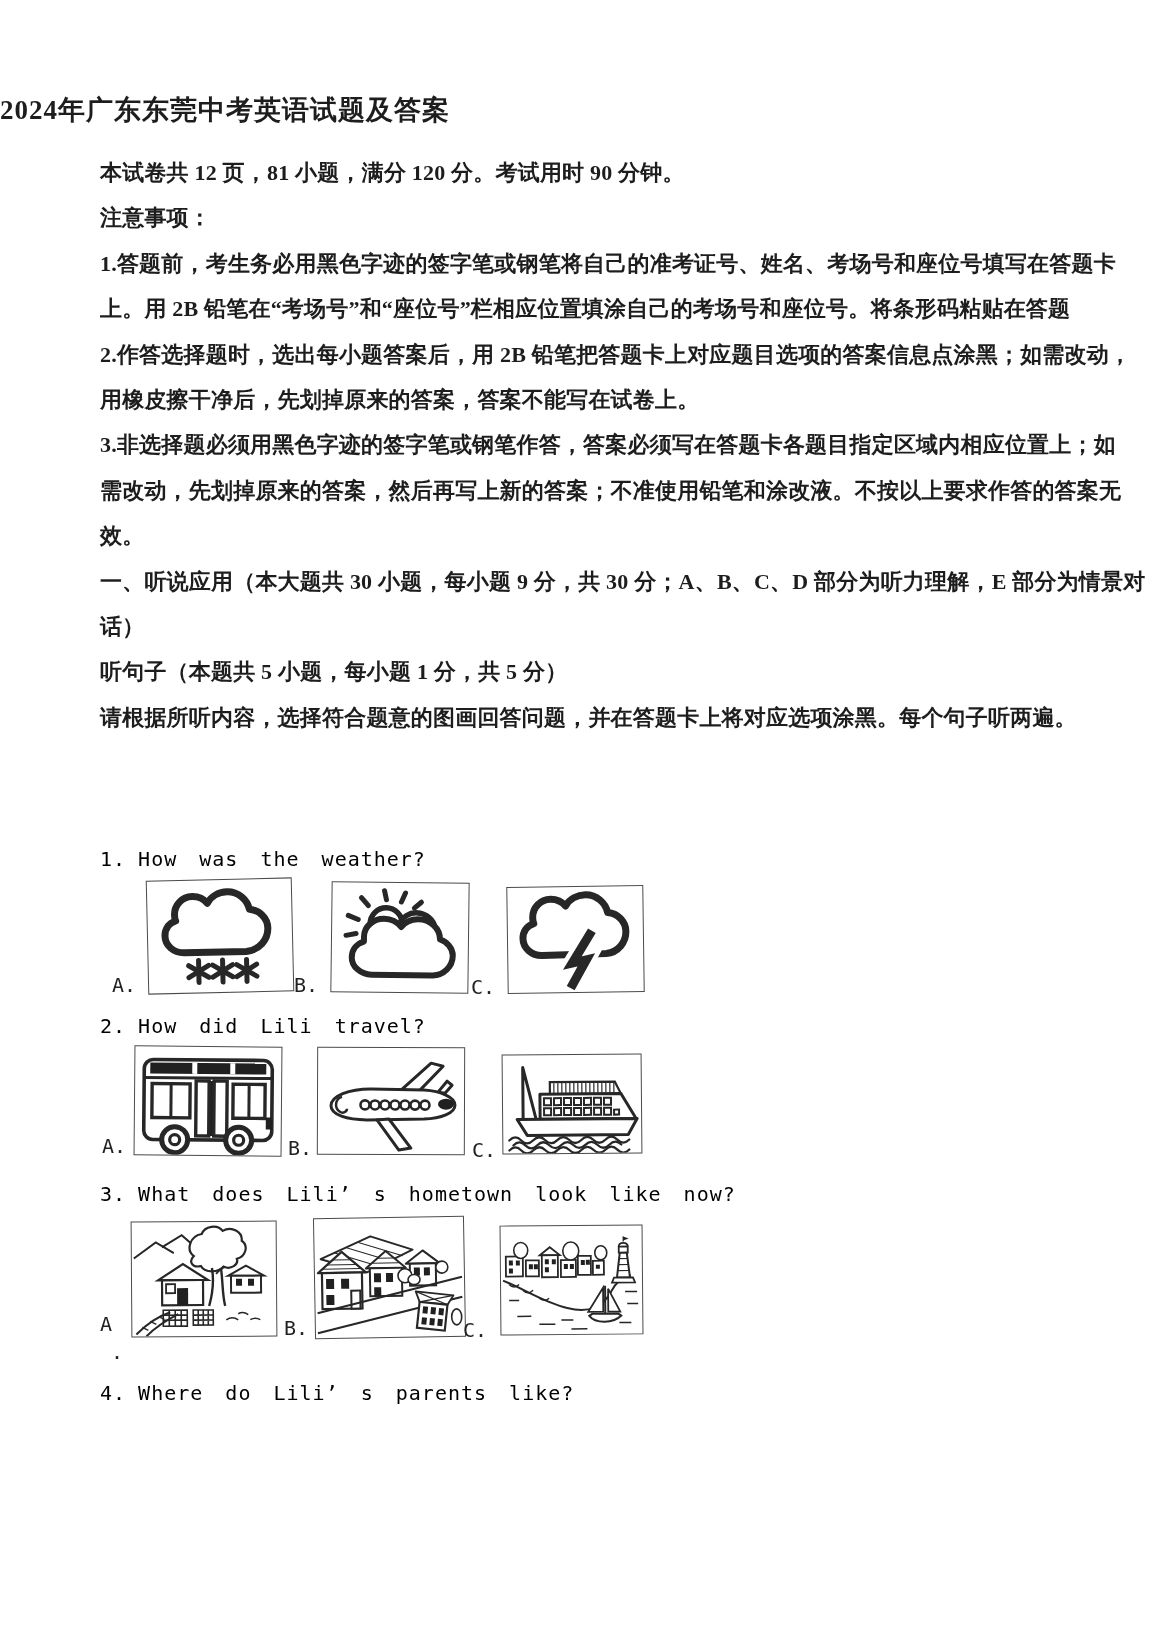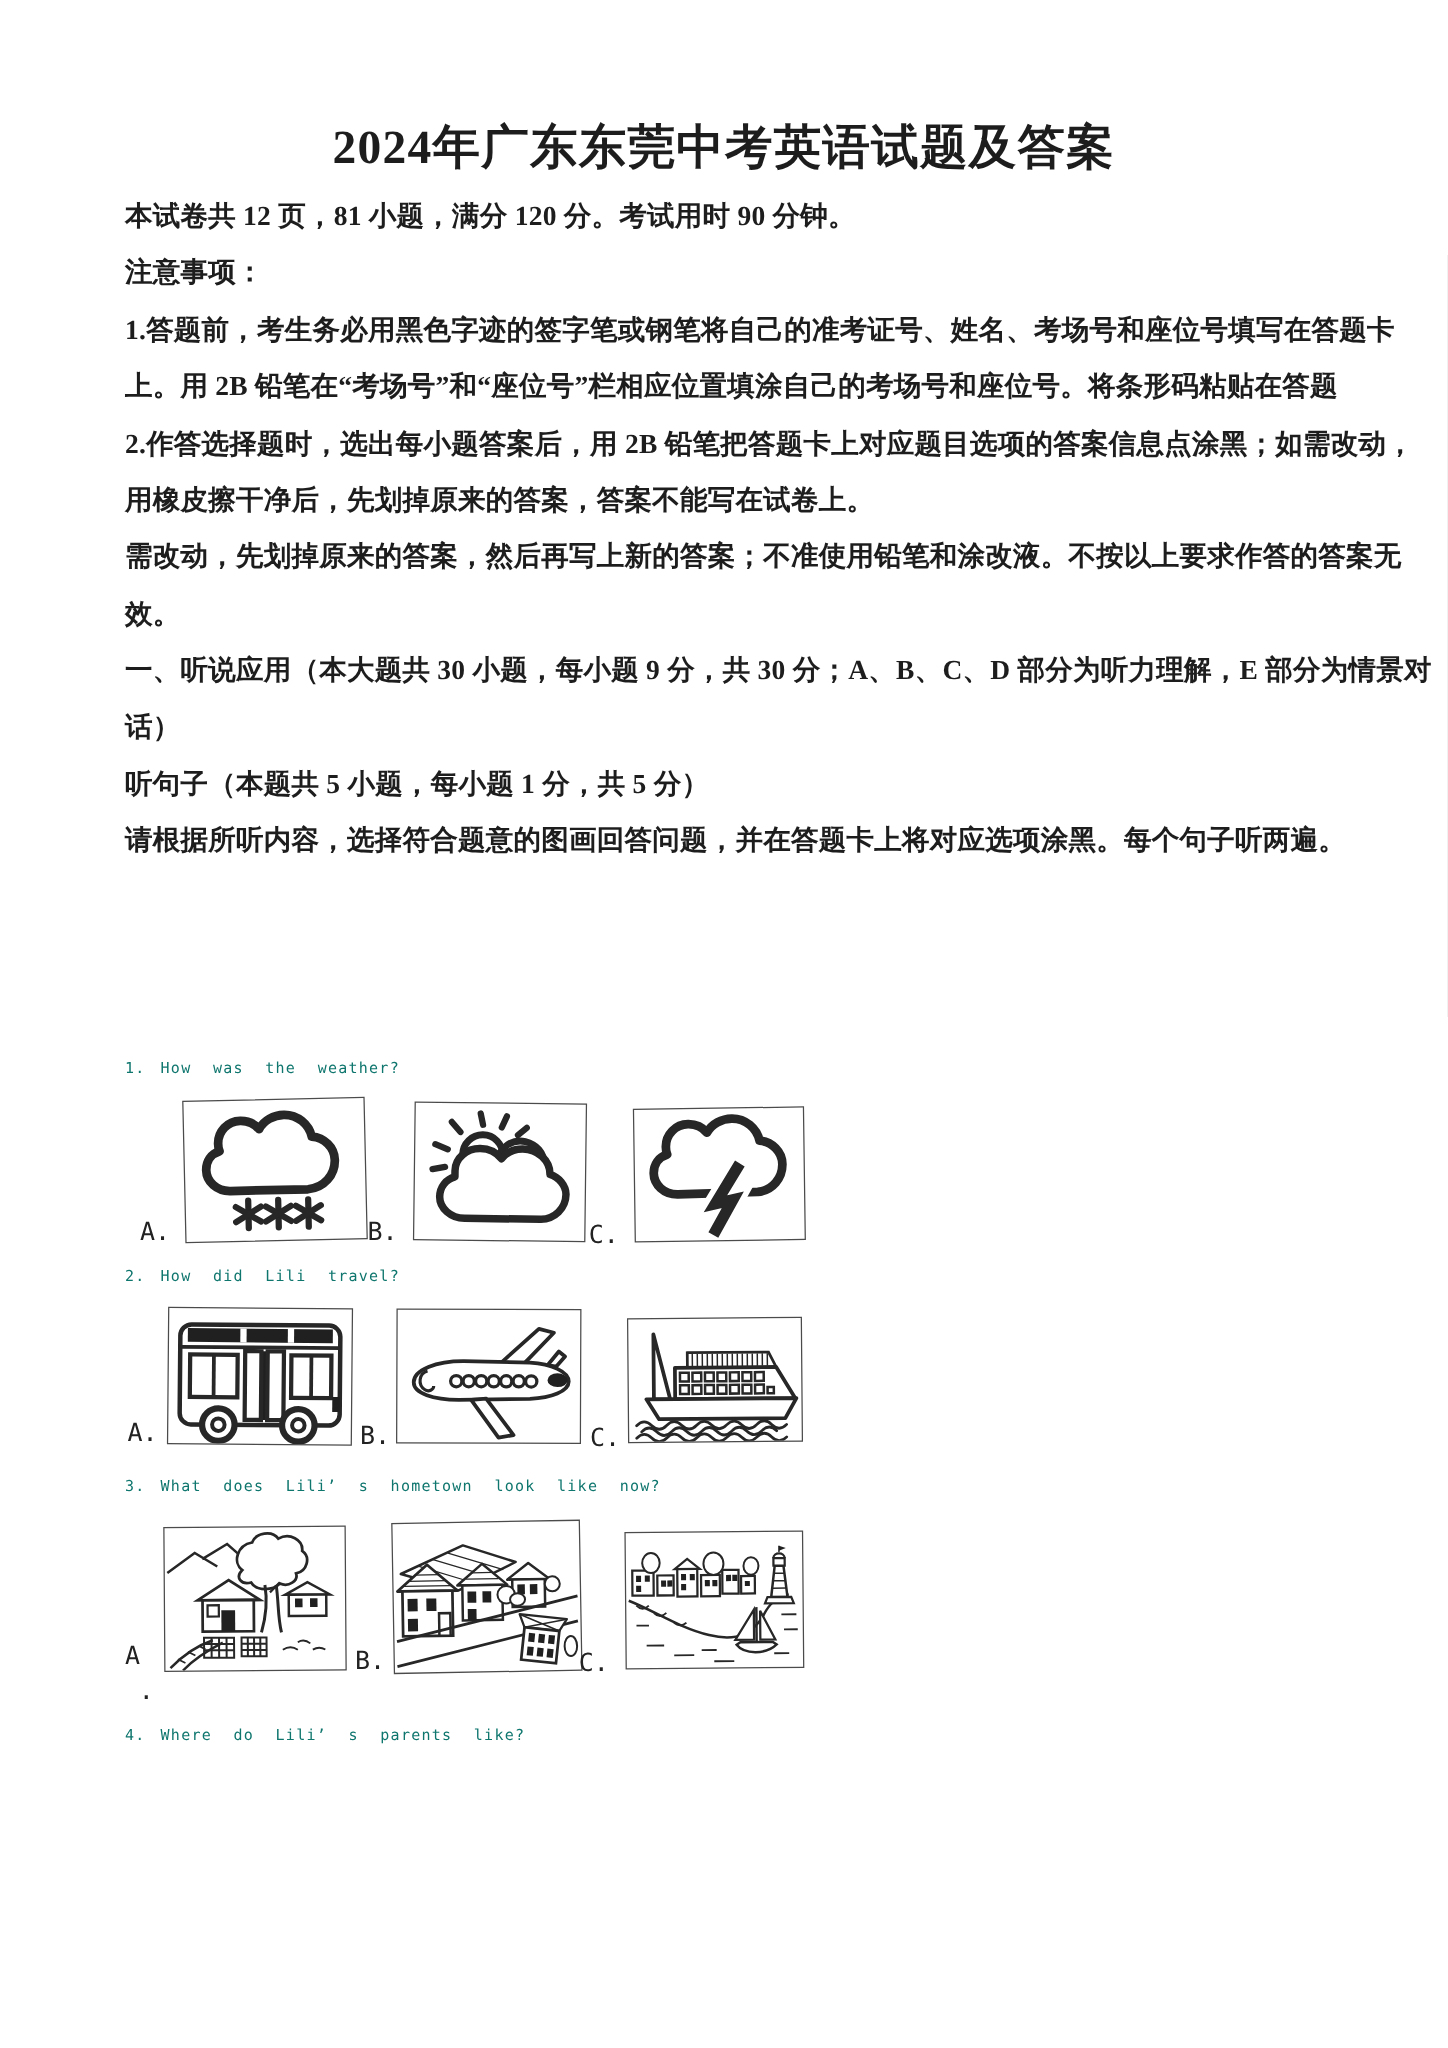--- a/index.html
+++ b/index.html
@@ -1,24 +1,24 @@
 <!DOCTYPE html>
 <html><head>
 <meta charset="utf-8">
 <style>
   html,body{margin:0;padding:0;background:#e8e8e8;}
   .page{position:relative;width:1158px;height:1638px;background:#ffffff;margin:0 auto;
         font-family:"Liberation Serif",serif;color:#1d1d1d;overflow:hidden;}
-  .title{position:absolute;top:92px;left:0;width:100%;text-align:center;
-         font-size:38px;font-weight:bold;letter-spacing:1px;}
+  .title{position:absolute;top:92px;left:0;width:100%;
+         font-size:27px;font-weight:bold;letter-spacing:1px;}
   .hdr{position:absolute;top:150px;left:100px;width:980px;font-size:22px;
        font-weight:bold;line-height:45.4px;letter-spacing:.2px;}
   .hdr>div{white-space:nowrap;}
   .q{position:absolute;left:100px;font-family:"DejaVu Sans Mono","Liberation Mono",monospace;
-     font-size:12px;color:#0f766e;word-spacing:9px;letter-spacing:1px;white-space:nowrap;}
+     font-size:20px;color:#000000;word-spacing:9px;letter-spacing:1px;white-space:nowrap;}
   .q .qn{margin-right:12px;}
   .lbl{position:absolute;font-family:"DejaVu Sans Mono","Liberation Mono",monospace;
        font-size:20px;color:#222;}
   .imgbox{position:absolute;border:1.6px solid #4b4b4b;background:#fff;}
   .imgbox svg{display:block;width:100%;height:100%;}
   .ink{stroke:#272727;fill:none;}
   .inkfill{fill:#202020;stroke:none;}
   .white{fill:#ffffff;}
 </style>
 </head>
@@ -28,20 +28,21 @@
 
   <div class="title">2024年广东东莞中考英语试题及答案</div>
 
   <div class="hdr">
     <div>本试卷共 12 页，81 小题，满分 120 分。考试用时 90 分钟。</div>
     <div>注意事项：</div>
     <div>1.答题前，考生务必用黑色字迹的签字笔或钢笔将自己的准考证号、姓名、考场号和座位号填写在答题卡</div>
     <div>上。用 2B 铅笔在“考场号”和“座位号”栏相应位置填涂自己的考场号和座位号。将条形码粘贴在答题</div>
     <div>2.作答选择题时，选出每小题答案后，用 2B 铅笔把答题卡上对应题目选项的答案信息点涂黑；如需改动，</div>
     <div>用橡皮擦干净后，先划掉原来的答案，答案不能写在试卷上。</div>
+    <div>3.非选择题必须用黑色字迹的签字笔或钢笔作答，答案必须写在答题卡各题目指定区域内相应位置上；如</div>
     <div>需改动，先划掉原来的答案，然后再写上新的答案；不准使用铅笔和涂改液。不按以上要求作答的答案无</div>
     <div>效。</div>
     <div>一、听说应用（本大题共 30 小题，每小题 9 分，共 30 分；A、B、C、D 部分为听力理解，E 部分为情景对</div>
     <div>话）</div>
     <div>听句子（本题共 5 小题，每小题 1 分，共 5 分）</div>
     <div>请根据所听内容，选择符合题意的图画回答问题，并在答题卡上将对应选项涂黑。每个句子听两遍。</div>
   </div>
 
   <div class="q" style="top:847px;">
     <span class="qn">1.</span><span>How was the weather?</span>

